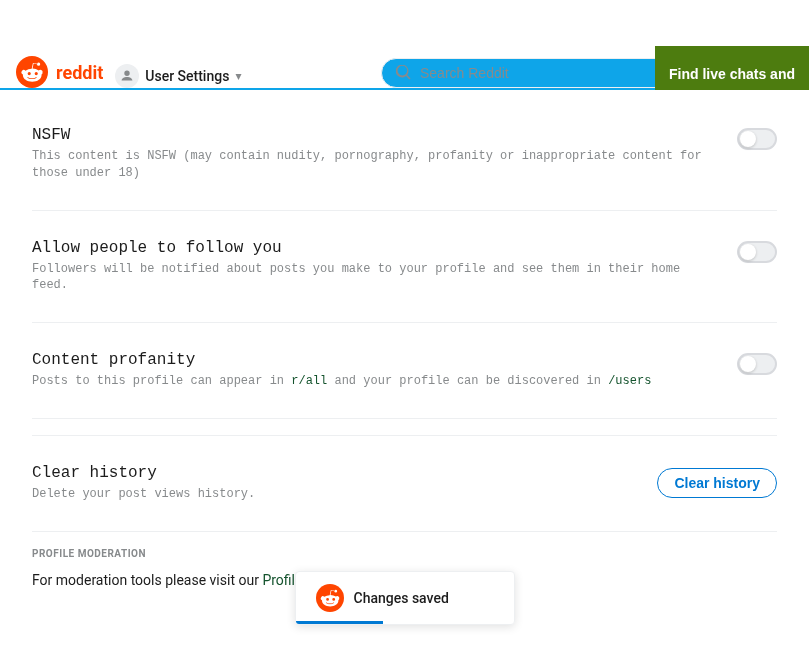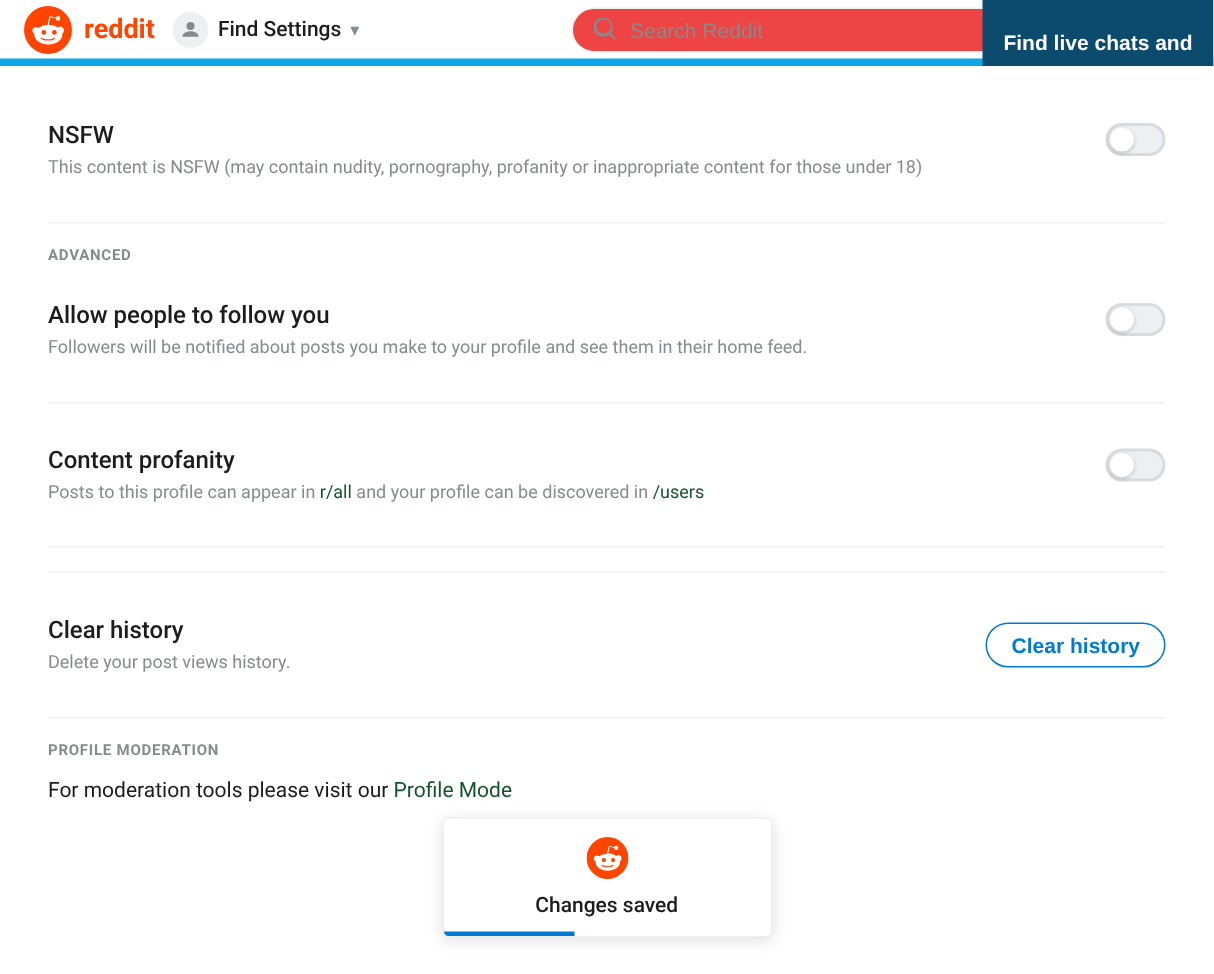--- a/index.html
+++ b/index.html
@@ -9,27 +9,28 @@
       color: #1c1c1c;
       font-size: 14px;
       overflow: hidden;
       width: 809px;
       height: 649px;
     }
 
     
     .topnav {
       display: flex;
-      align-items: center;
+      align-items: flex-end;
       height: 44px;
       padding: 0 16px;
-      border-bottom: 5px solid #0ea5e9;
+      border-bottom: 2px solid #0ea5e9;
       gap: 12px;
       background: #fff;
       position: relative;
+      margin-top: 46px;
     }
     .logo-area {
       display: flex;
       align-items: center;
       gap: 8px;
       flex-shrink: 0;
     }
     .reddit-logo {
       width: 32px;
       height: 32px;
@@ -52,21 +53,21 @@
       justify-content: center;
       overflow: hidden;
     }
     .chevron-down {
       color: #878a8c;
       font-size: 12px;
     }
     .search-bar {
       display: flex;
       align-items: center;
-      background: #ef4444;
+      background: #0ea5e9;
       border: 1px solid #edeff1;
       border-radius: 20px;
       padding: 6px 14px;
       gap: 8px;
       flex: 1;
       max-width: 320px;
       margin-left: auto;
     }
     .search-bar input {
       border: none;
@@ -90,21 +91,21 @@
       border: 1px solid #edeff1;
       display: flex;
       align-items: center;
       justify-content: center;
       cursor: pointer;
       color: #878a8c;
       font-size: 16px;
       background: #fff;
     }
     .find-live-chats-btn {
-      background: #0c4a6e;
+      background: #4d7c0f;
       color: #fff;
       border: none;
       border-radius: 20px;
       padding: 20px 14px;
       font-size: 14px;
       font-weight: 700;
       cursor: pointer;
       white-space: nowrap;
       position: absolute;
       right: 0;
@@ -138,20 +139,21 @@
     
     .setting-row {
       display: flex;
       align-items: flex-start;
       justify-content: space-between;
       padding: 12px 0;
       gap: 16px;
     }
     .setting-info {
       flex: 1;
+      font-family: Liberation Mono, monospace;
     }
     .setting-title {
       font-size: 16px;
       font-weight: 500;
       color: #1c1c1c;
       margin-bottom: 4px;
     }
     .setting-desc {
       font-size: 12px;
       color: #878a8c;
@@ -222,21 +224,20 @@
       background: #fff;
       border: 1px solid #edeff1;
       border-radius: 4px;
       padding: 12px 20px;
       display: flex;
       align-items: center;
       gap: 10px;
       box-shadow: 0 2px 10px rgba(0,0,0,0.12);
       z-index: 100;
       min-width: 220px;
-      flex-direction: column;
     }
     .toast-icon {
       width: 28px;
       height: 28px;
     }
     .toast-text {
       font-size: 14px;
       font-weight: 500;
       color: #1c1c1c;
     }
@@ -267,21 +268,21 @@
     <span style="font-size:18px;font-weight:700;color:#FF4500;">reddit</span>
   </div>
 
   <div class="user-settings-nav">
     <div class="avatar-small">
       <svg width="18" height="18" viewBox="0 0 20 20">
         <circle cx="10" cy="10" r="10" fill="#edeff1"></circle>
         <path fill="#878a8c" d="M10 11c-3.3 0-6 1.7-6 4h12c0-2.3-2.7-4-6-4zm0-1a3 3 0 100-6 3 3 0 000 6z"></path>
       </svg>
     </div>
-    <span>Find Settings</span>
+    <span>User Settings</span>
     <span class="chevron-down">▾</span>
   </div>
 
   <div class="search-bar">
     <svg width="16" height="16" viewBox="0 0 20 20">
       <path fill="#878a8c" d="M13.9 12.5a8 8 0 10-1.4 1.4l4.3 4.3 1.4-1.4-4.3-4.3zm-5.9.5a6 6 0 110-12 6 6 0 010 12z"></path>
     </svg>
     <input type="text" placeholder="Search Reddit" style="">
   </div>
 
@@ -304,21 +305,20 @@
       </div>
       <div class="toggle-wrapper">
         <div class="toggle"></div>
       </div>
     </div>
   </div>
 
   <hr class="divider">
 
   <div class="section-block">
-    <div class="section-label">ADVANCED</div>
 
     <div class="setting-row">
       <div class="setting-info">
         <div class="setting-title">Allow people to follow you</div>
         <div class="setting-desc">Followers will be notified about posts you make to your profile and see them in their home feed.</div>
       </div>
       <div class="toggle-wrapper">
         <div class="toggle"></div>
       </div>
     </div>

